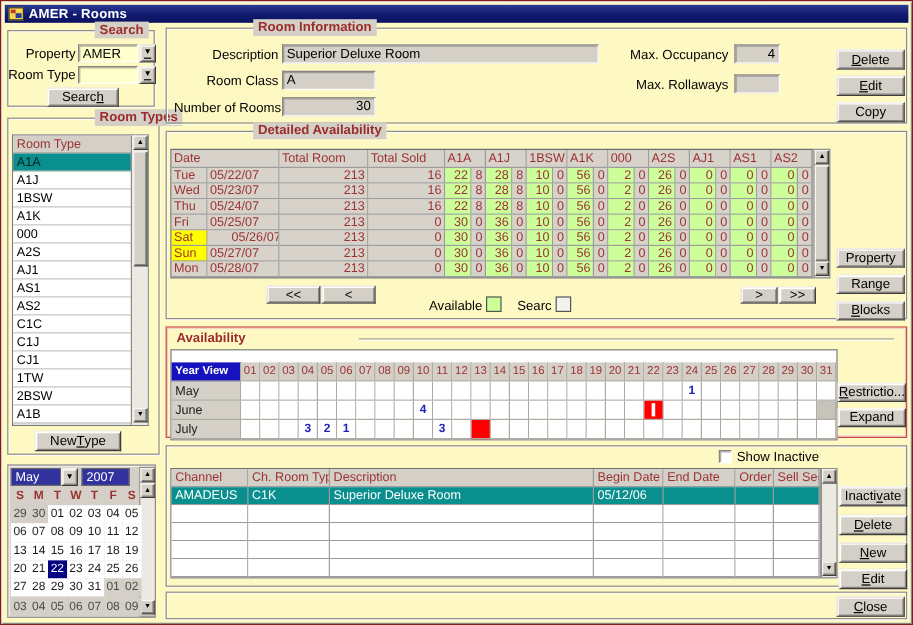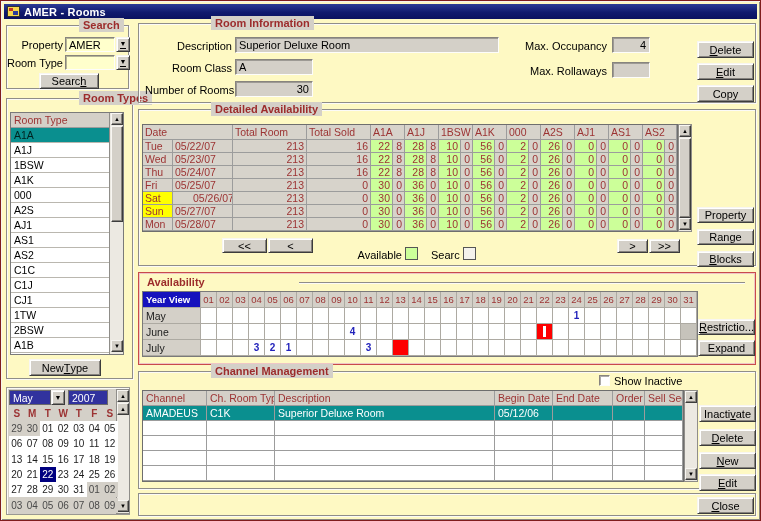--- a/index.html
+++ b/index.html
@@ -75,21 +75,21 @@
   .avail{background:#ccff99;}
   .wknd{background:#ffff00;}
 
   
   .yv{position:absolute;left:3px;top:18px;border:1px solid #7a7a7a;background:#fff;}
   .yv-row{display:flex;}
   .yv-cell{width:16px;height:16px;border-right:1px solid #adaaa2;border-bottom:1px solid #adaaa2;
     font-size:10px;display:flex;align-items:center;justify-content:center;background:#fff;position:relative;}
   .yv-label{width:58px;justify-content:flex-start;padding-left:3px;background:#d4d0c8;
     color:#1a1a1a;font-size:10.5px;}
-  .yv-h .yv-cell{background:#d4d0c8;color:#9c3333;font-size:9.5px;}
+  .yv-h .yv-cell{background:#d4d0c8;color:#9c3333;font-size:9.5px;margin-top:10px;}
   .yv-h .yv-label{background:#1612bd;color:#fff;font-weight:bold;}
   .yv-val{color:#2222bb;font-weight:bold;}
   .yv-red{background:#fe0000;}
   .yv-gray{background:#c6c3bb;}
   .yv-stripe{position:absolute;left:6px;top:2px;width:3px;height:11px;background:#fff;}
 
   
   .cm-wrap{position:absolute;left:3px;top:18px;display:flex;}
   .cm-table{border:1px solid #6e6e6e;background:#fff;}
   .cm-row{display:flex;}
@@ -598,21 +598,20 @@
           <div class="yv-cell"></div>
           <div class="yv-cell"></div>
           <div class="yv-cell"></div>
         </div>
       </div>
     <button class="btn" style="left:559px;top:46px;width:57px;height:16px;"><u>R</u>estrictio...</button>
     <button class="btn" style="left:559px;top:67px;width:57px;height:16px;">Expand</button>
   </div>
 
   <div class="gbox" style="left:137px;top:370px;width:618px;height:118px;">
-    <span class="gtitle">Channel Management</span>
     <div class="checkbox" style="left:460px;top:3px;"></div>
     <span class="lbl" style="left:475px;top:3px;text-align:right;">Show Inactive</span>
     <div class="cm-wrap">
       <div class="cm-table">
           <div class="cm-row cm-h">
             <div class="cm-cell" style="width: 64px;">Channel</div>
             <div class="cm-cell" style="width: 68px;">Ch. Room Type</div>
             <div class="cm-cell" style="width: 220px;">Description</div>
             <div class="cm-cell" style="width: 58px;">Begin Date</div>
             <div class="cm-cell" style="width: 60px;">End Date</div>

